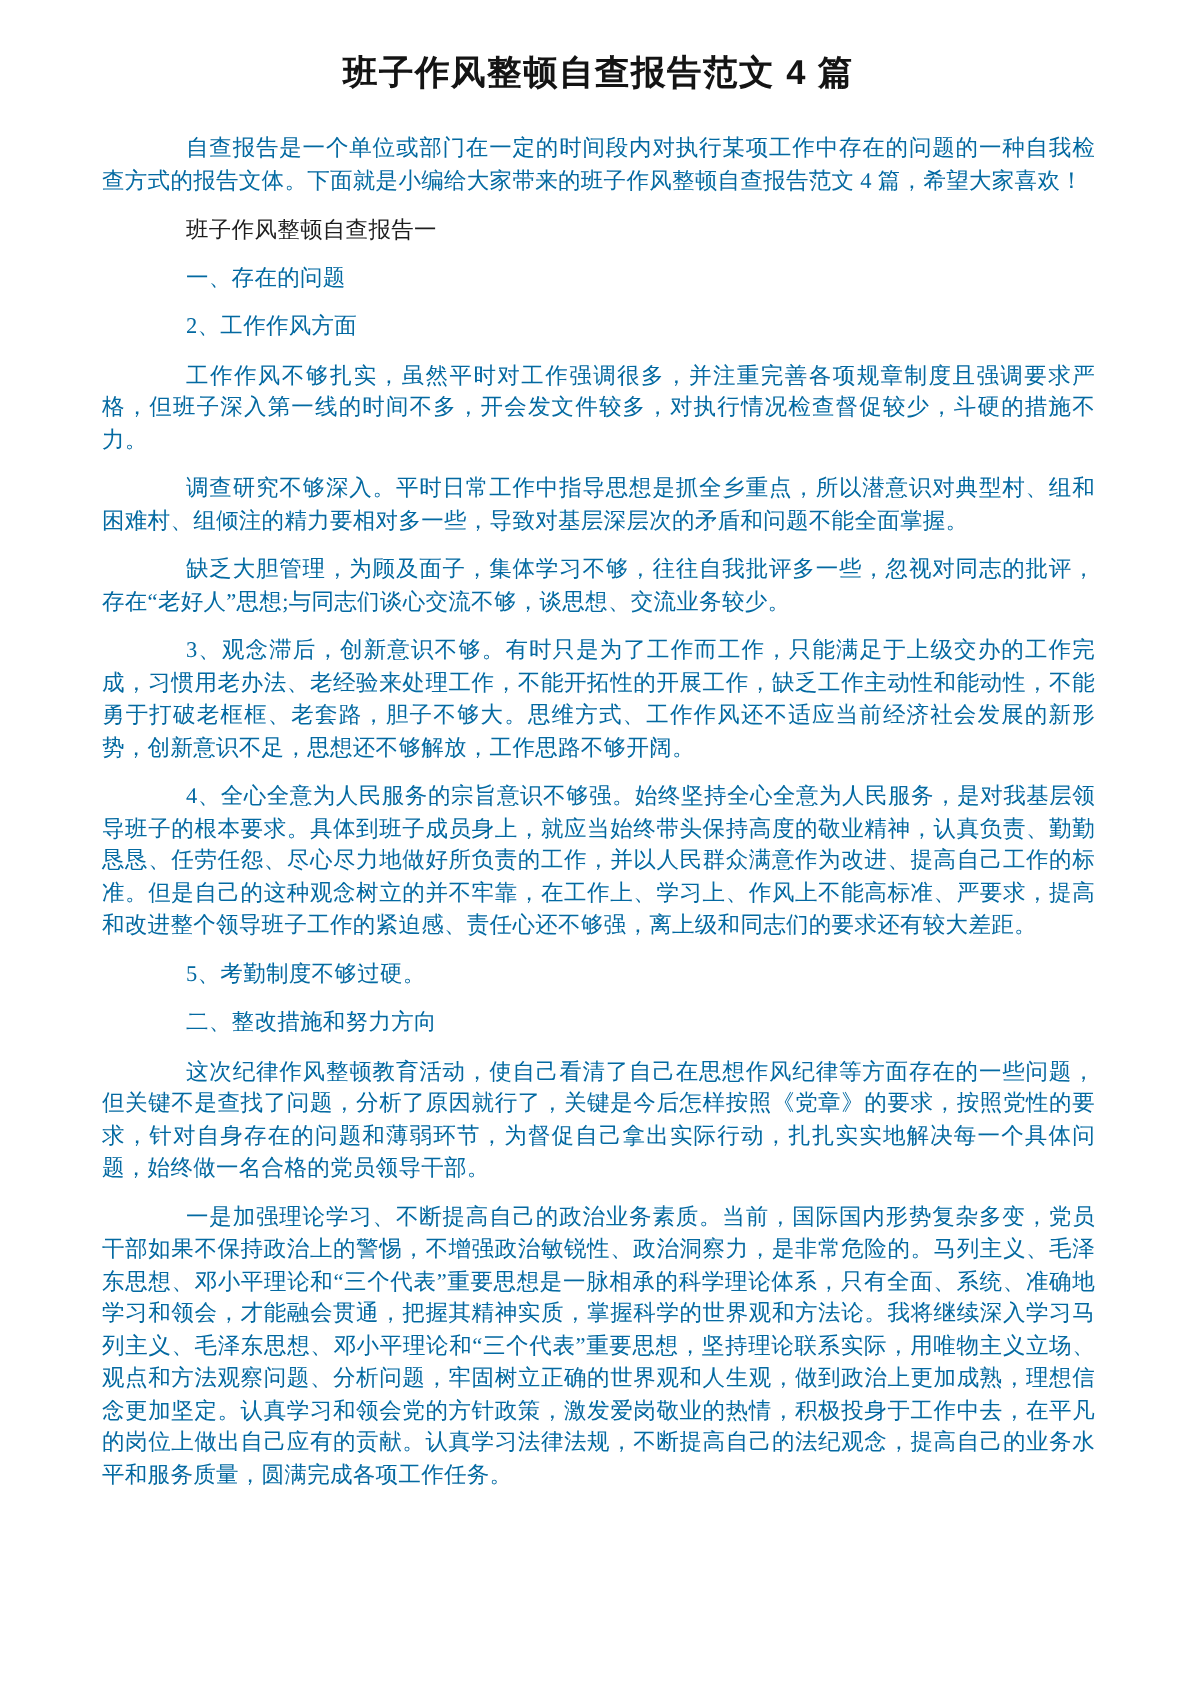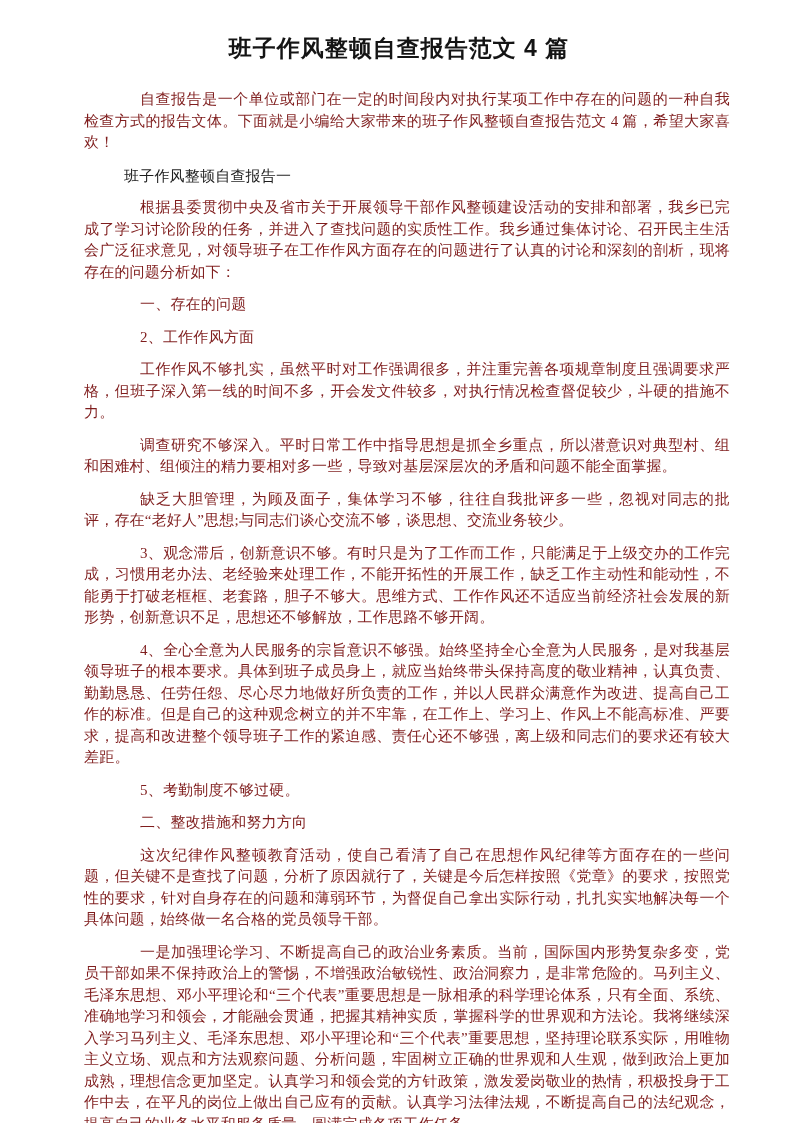--- a/index.html
+++ b/index.html
@@ -26,24 +26,24 @@
     font-size: 23px;
     line-height: 30px;
     color: #141414;
     text-align: center;
     letter-spacing: 1px;
     margin: 0 0 26px 0;
   }
   .para {
     font-size: 15px;
     line-height: 21.5px;
-    color: #7f1d1d;
+    color: #0369a1;
     text-align: justify;
     text-indent: 56px;
-    margin: 0 0 11px 16px;
+    margin: 0 0 11px 0;
     letter-spacing: 0.2px;
   }
   .heading {
     font-family: "Liberation Sans", "DejaVu Sans", sans-serif;
     font-weight: 400;
     font-size: 15px;
     line-height: 21.5px;
     color: #1d1d1d;
     text-indent: 56px;
     margin: 0 0 11px 0;
@@ -55,21 +55,20 @@
 
 <div class="page">
   <div class="content">
 
     <h1 class="doc-title">班子作风整顿自查报告范文 4 篇</h1>
 
     <p class="para">自查报告是一个单位或部门在一定的时间段内对执行某项工作中存在的问题的一种自我检查方式的报告文体。下面就是小编给大家带来的班子作风整顿自查报告范文 4 篇，希望大家喜欢！</p>
 
     <p class="heading">班子作风整顿自查报告一</p>
 
-    <p class="para">根据县委贯彻中央及省市关于开展领导干部作风整顿建设活动的安排和部署，我乡已完成了学习讨论阶段的任务，并进入了查找问题的实质性工作。我乡通过集体讨论、召开民主生活会广泛征求意见，对领导班子在工作作风方面存在的问题进行了认真的讨论和深刻的剖析，现将存在的问题分析如下：</p>
 
     <p class="para">一、存在的问题</p>
 
 
 
     <p class="para">2、工作作风方面</p>
 
     <p class="para">工作作风不够扎实，虽然平时对工作强调很多，并注重完善各项规章制度且强调要求严格，但班子深入第一线的时间不多，开会发文件较多，对执行情况检查督促较少，斗硬的措施不力。</p>
 
     <p class="para">调查研究不够深入。平时日常工作中指导思想是抓全乡重点，所以潜意识对典型村、组和困难村、组倾注的精力要相对多一些，导致对基层深层次的矛盾和问题不能全面掌握。</p>

